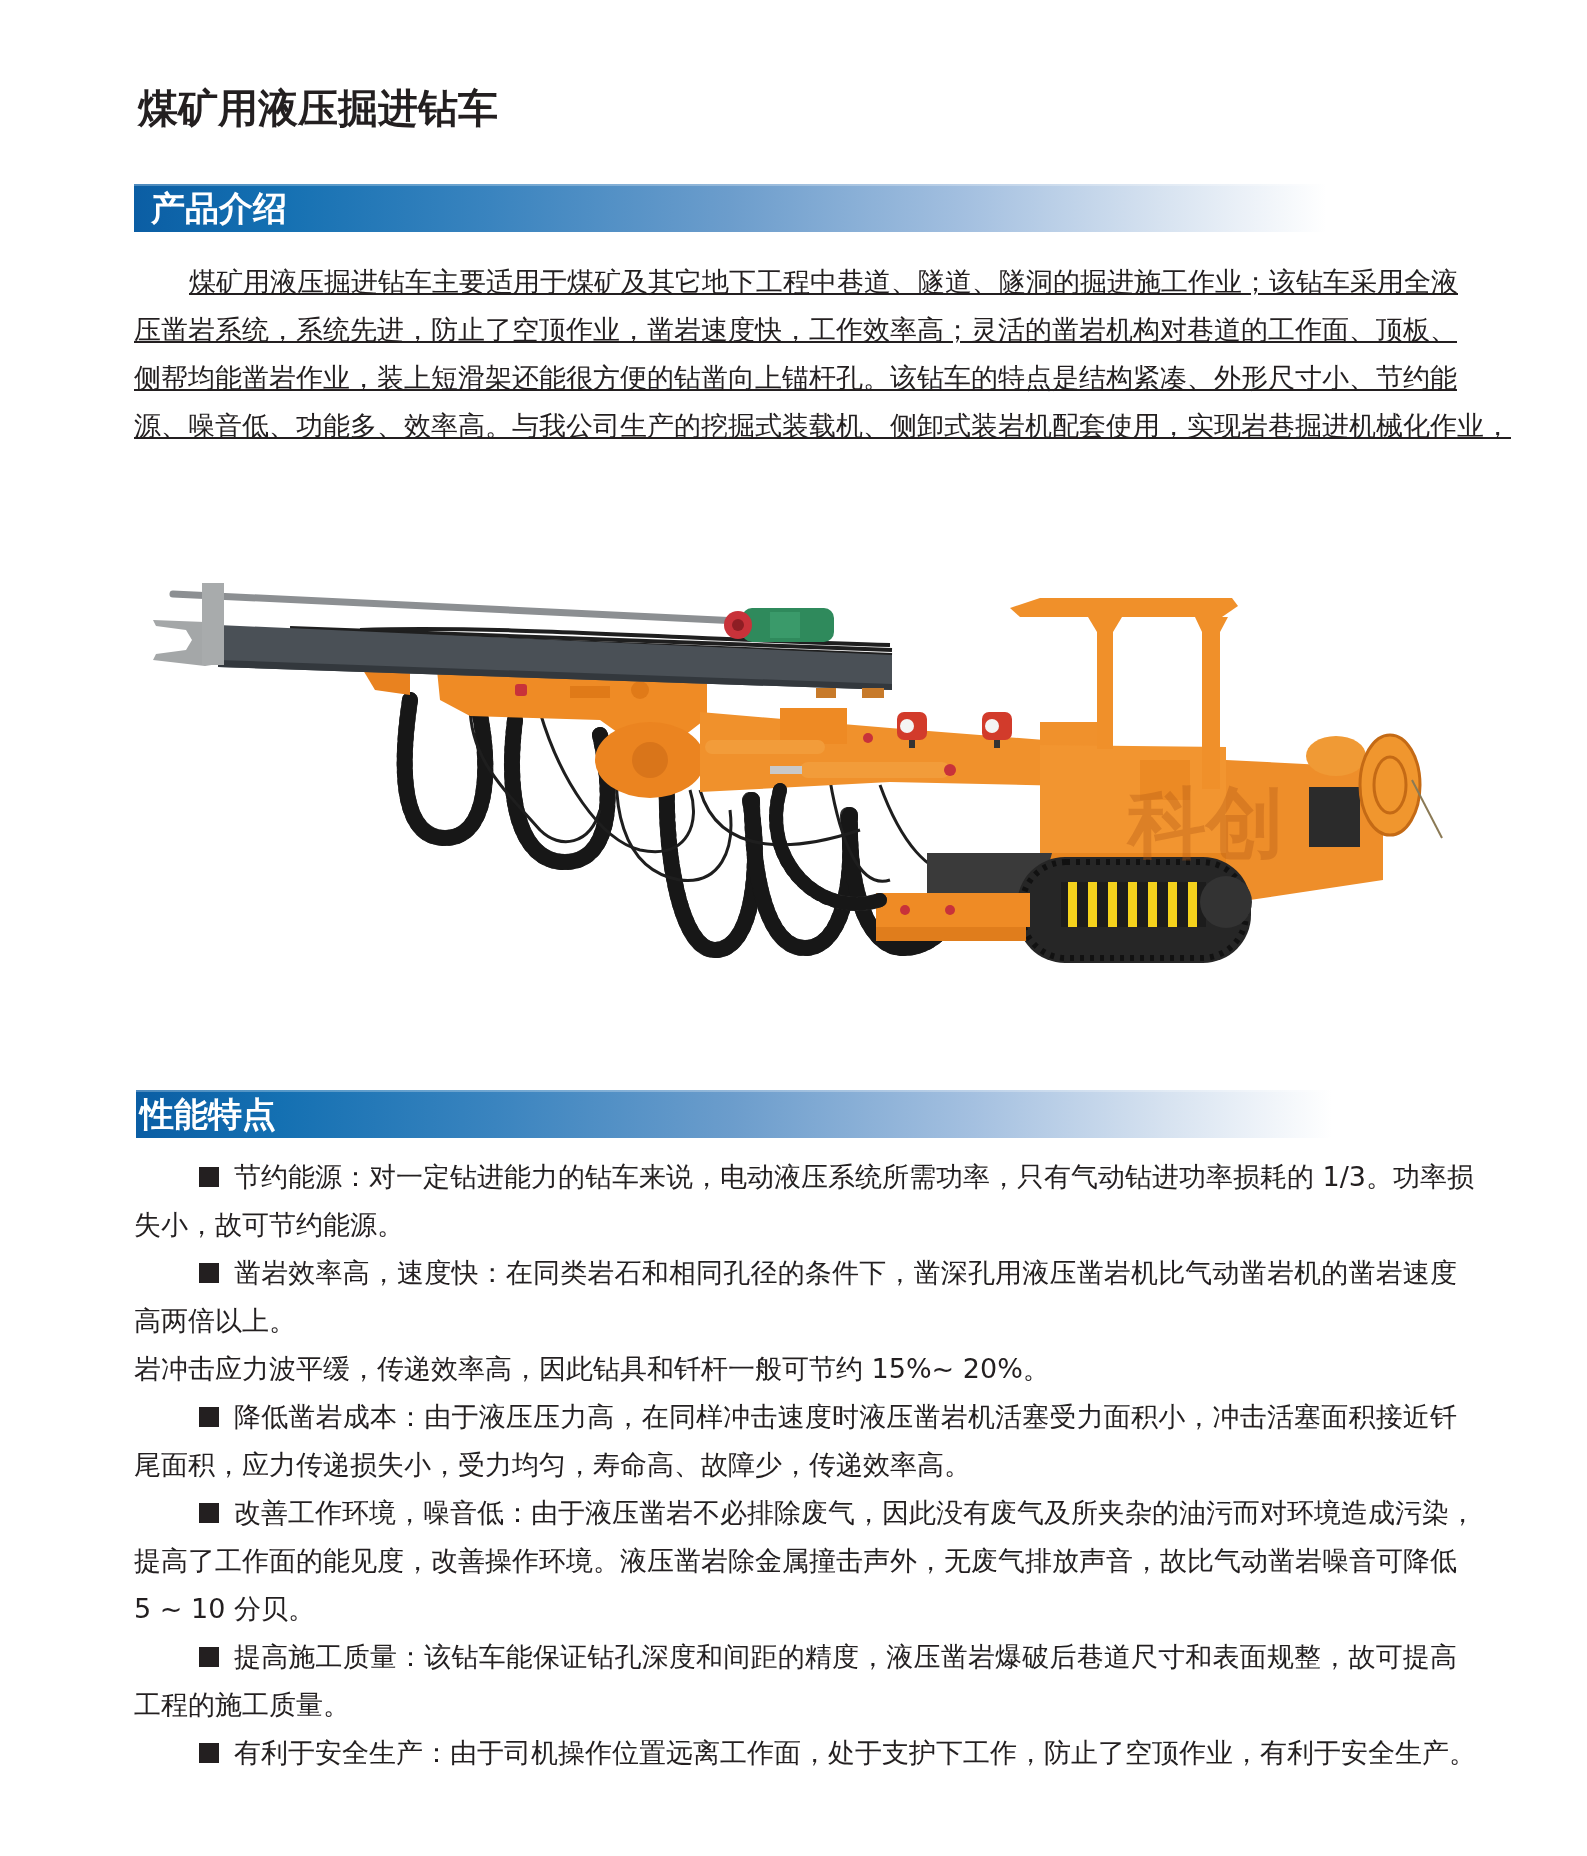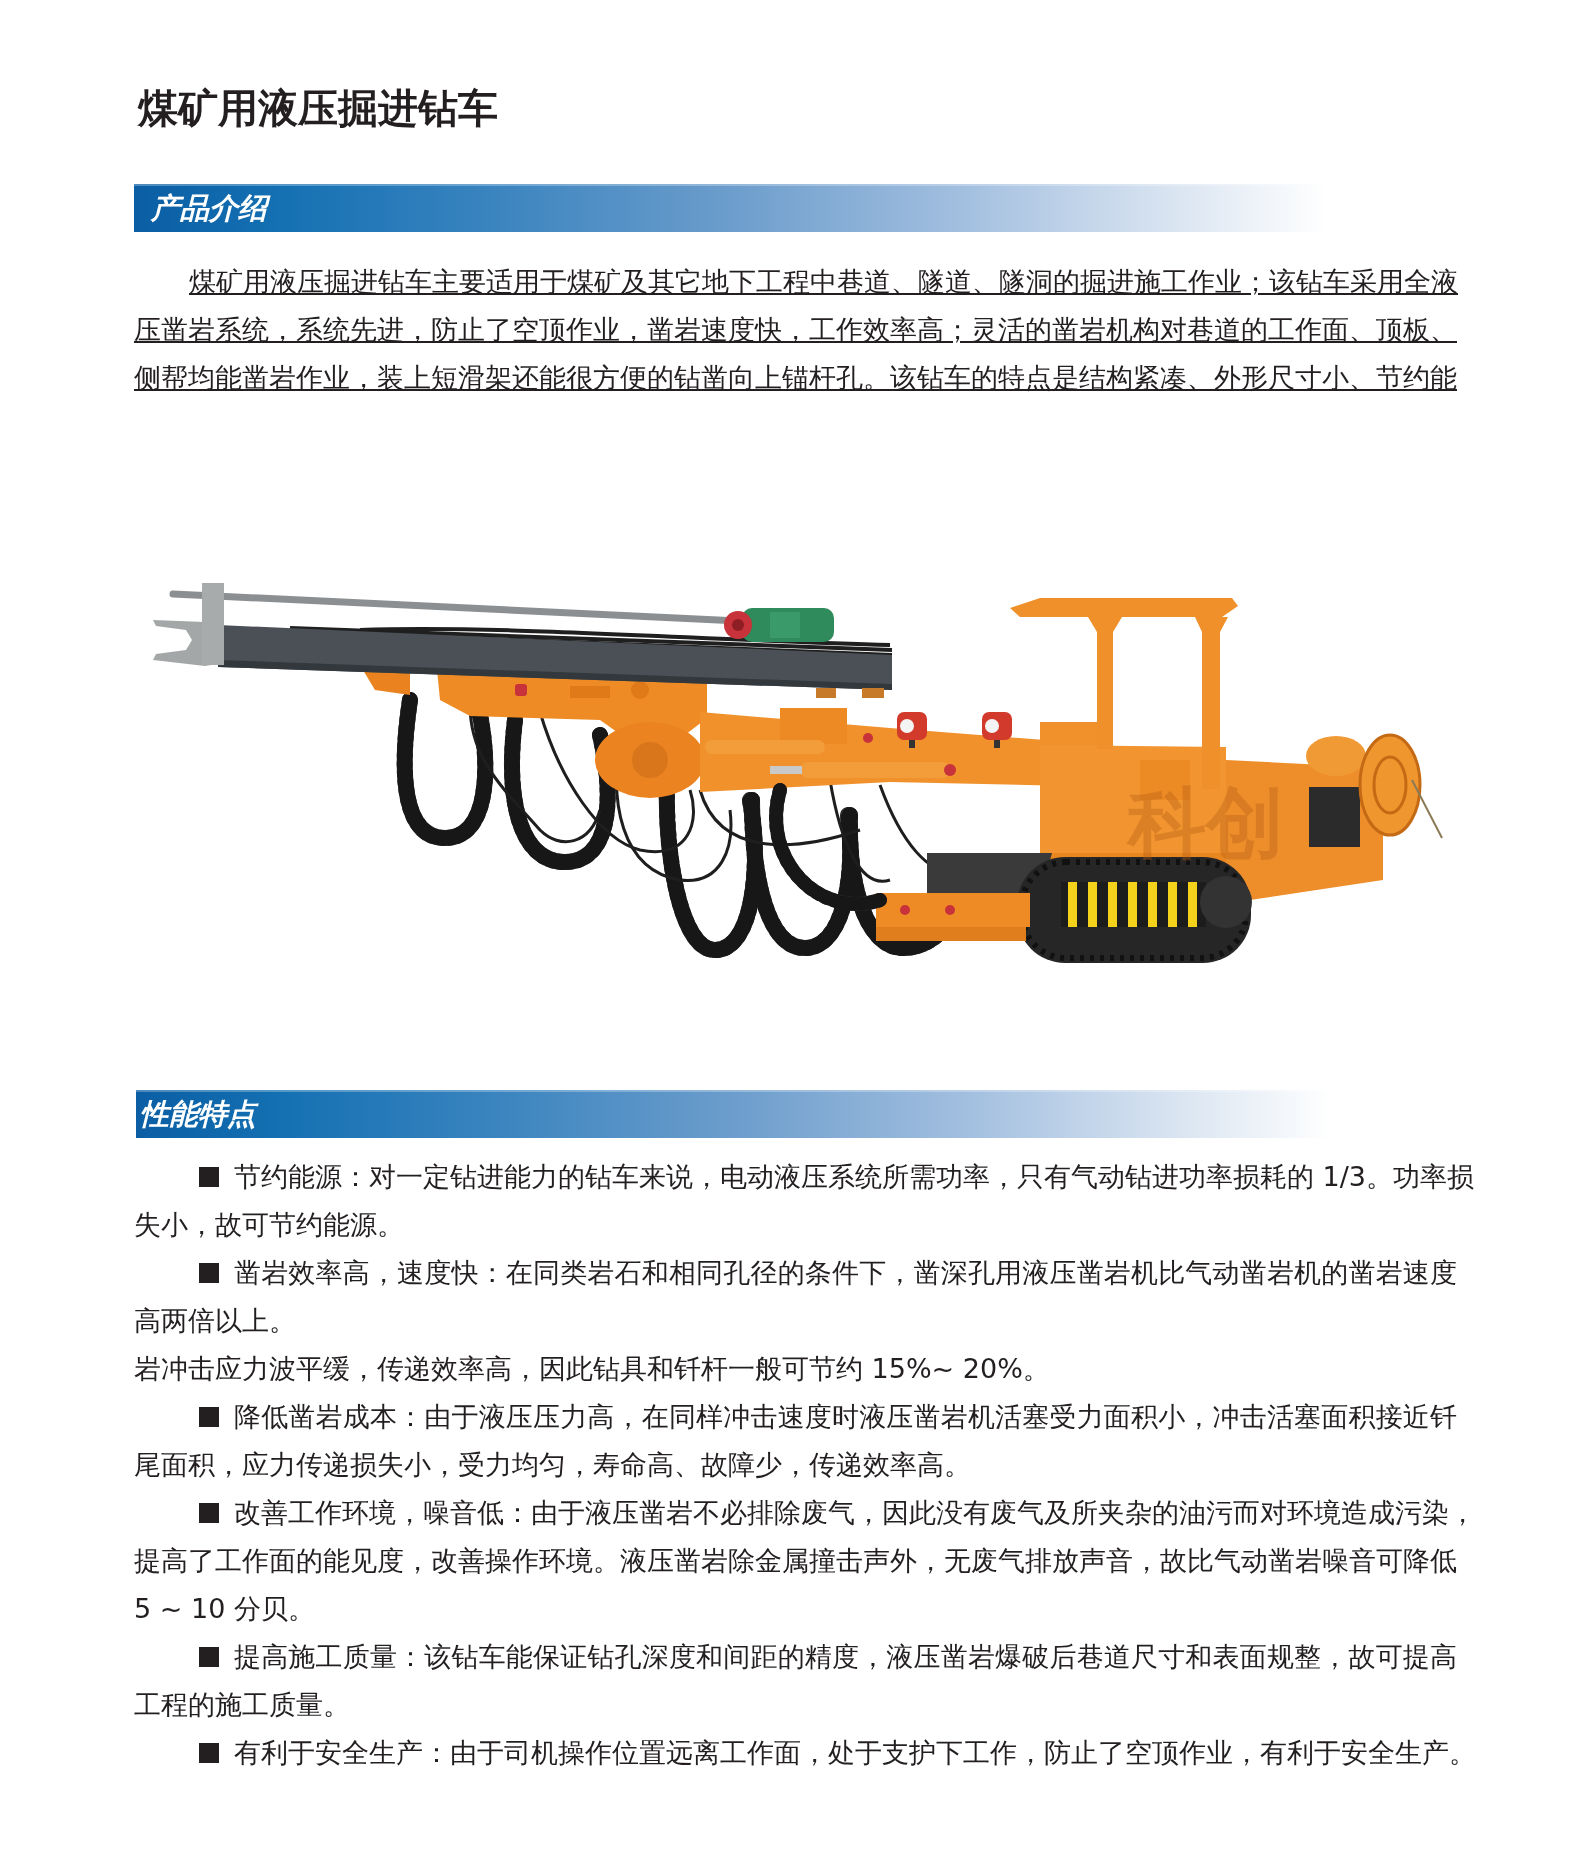--- a/index.html
+++ b/index.html
@@ -12,21 +12,21 @@
     position: absolute; left: 138px; top: 80px; margin: 0;
     font-size: 40px; line-height: 56px; font-weight: bold; color: #231f20;
     letter-spacing: 0;
   }
   .section-bar {
     position: absolute; height: 48px; line-height: 48px;
     background: linear-gradient(90deg, #0b5ea4 0%, #1470b2 12%, #3a84bf 30%, #6c9dcc 50%, #a4c0e0 70%, #d6e2f0 86%, #ffffff 100%);
     box-shadow: inset 0 2px 0 rgba(255,255,255,0.28);
   }
   .section-bar .bar-label {
-    color: #ffffff; font-size: 29px; font-weight: bold; display: block; font-style: italic;
+    color: #ffffff; font-size: 34px; font-weight: bold; display: block;
   }
   #bar-intro { left: 134px; top: 184px; width: 1192px; }
   #bar-intro .bar-label { padding-left: 17px; }
   #bar-features { left: 136px; top: 1090px; width: 1196px; }
   #bar-features .bar-label { padding-left: 4px; }
 
   .text-block { position: absolute; left: 134px; width: 1323px; font-size: 27px; }
   #intro-text { top: 258px; text-decoration: underline; }
   #feature-list { top: 1153px; }
   .ln {
@@ -52,20 +52,21 @@
 <h1 class="doc-title">煤矿用液压掘进钻车</h1>
 
 <div class="section-bar" id="bar-intro">
   <span class="bar-label">产品介绍</span>
 </div>
 
 <div class="text-block" id="intro-text">
   <div class="ln just indent">煤矿用液压掘进钻车主要适用于煤矿及其它地下工程中巷道、隧道、隧洞的掘进施工作业；该钻车采用全液</div>
   <div class="ln just">压凿岩系统，系统先进，防止了空顶作业，凿岩速度快，工作效率高；灵活的凿岩机构对巷道的工作面、顶板、</div>
   <div class="ln just">侧帮均能凿岩作业，装上短滑架还能很方便的钻凿向上锚杆孔。该钻车的特点是结构紧凑、外形尺寸小、节约能</div>
+  <div class="ln just">源、噪音低、功能多、效率高。与我公司生产的挖掘式装载机、侧卸式装岩机配套使用，实现岩巷掘进机械化作业，</div>
 </div>
 
 <div class="figure">
   <svg viewBox="140 560 1330 420" width="1330" height="420">
 
     <g fill="none" stroke-linecap="round">
       <g stroke="#2e2e2e" stroke-width="16">
         <path d="M410 700 C398 780 405 838 445 838 C488 838 492 770 478 705"></path>
         <path d="M515 720 C505 800 520 862 565 862 C610 862 615 800 600 735"></path>
         <path d="M668 760 C662 850 680 950 715 950 C752 950 762 870 750 800"></path>

